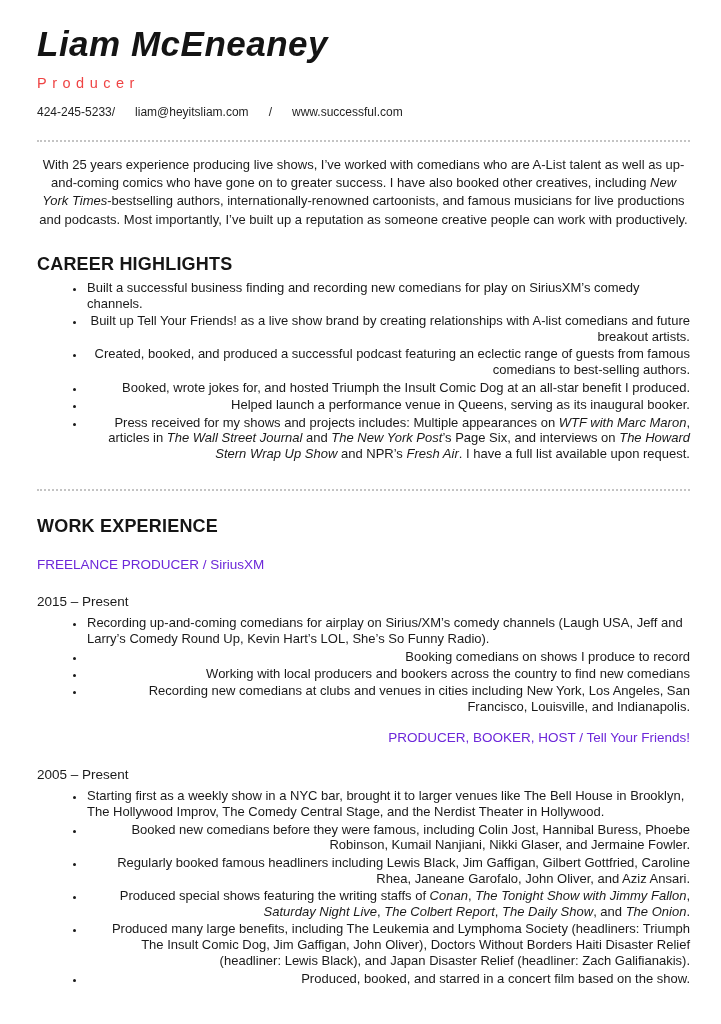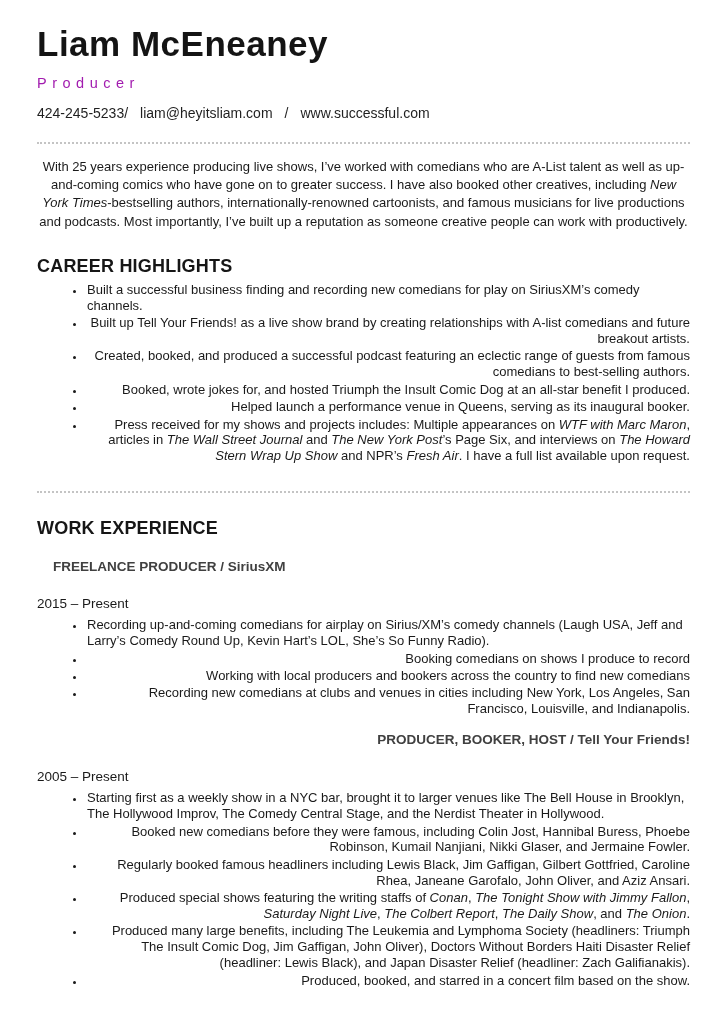--- a/index.html
+++ b/index.html
@@ -12,32 +12,33 @@
   }
   .page { padding: 25px 31px 0 37px; }
 
   .name {
     margin: 0;
     font-size: 35px;
     font-weight: 700;
     line-height: 38px;
     letter-spacing: 0.5px;
     color: #141414;
+    font-style: italic;
   }
   .subtitle {
     margin-top: 12px;
     font-size: 14.5px;
     letter-spacing: 5.5px;
-    color: #a21caf;
+    color: #ef4444;
   }
   .contact {
     margin-top: 14px;
-    font-size: 14px;
+    font-size: 12px;
     display: flex;
-    gap: 12px;
+    gap: 20px;
     color: #1f1f1f;
   }
   hr.dotted {
     border: none;
     border-top: 2px dotted #c4c4c4;
     margin: 21px 0 0 0;
     height: 0;
   }
   hr.dotted.hr2 { margin-top: 27px; }
 
@@ -65,25 +66,25 @@
   ul.bullets li {
     line-height: 15.9px;
     margin: 0;
     padding-left: 1px;
   }
   ul.bullets li + li { margin-top: 1.5px; text-align: right; }
   ul.bullets li::marker { font-size: 11px; }
 
   .job { margin-top: 0; }
   .job-title {
-    margin: 21px 0 0 16px;
+    margin: 21px 0 0 0;
     font-size: 13.5px;
-    font-weight: 700;
+    font-weight: 400;
     line-height: 16px;
-    color: #404040;
+    color: #6d28d9;
   }
   .job-dates {
     margin-top: 21px;
     font-size: 13.5px;
     line-height: 16px;
   }
   .job ul.bullets { margin-top: 5px; }
   .job + .job .job-title { margin-top: 15px; text-align: right; }
 
   i { font-style: italic; }

